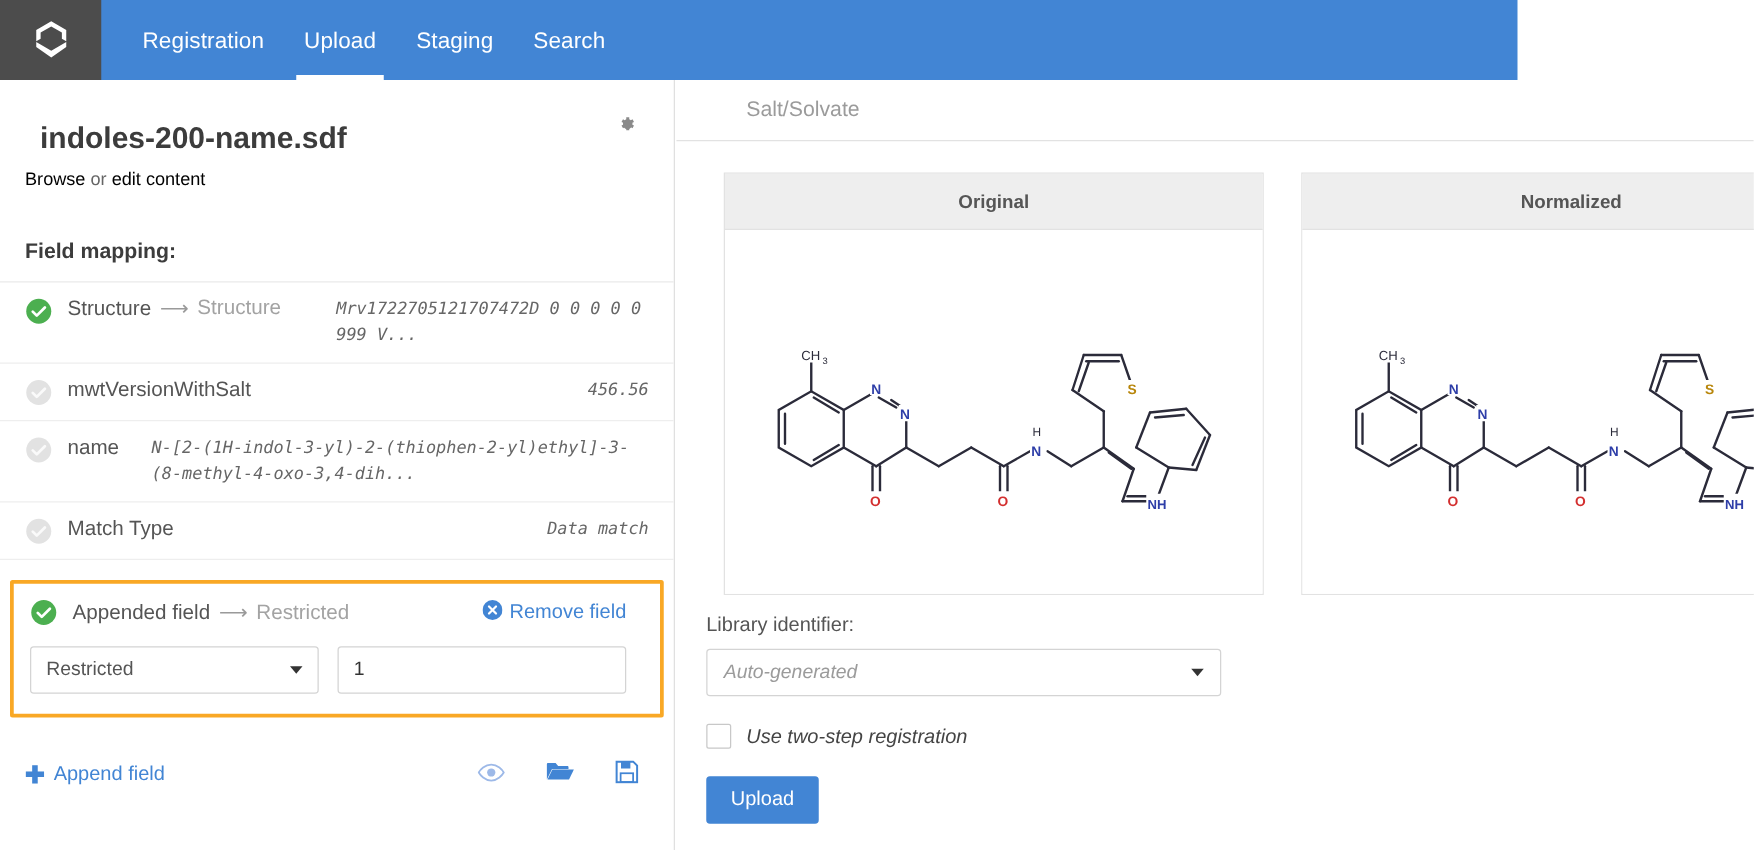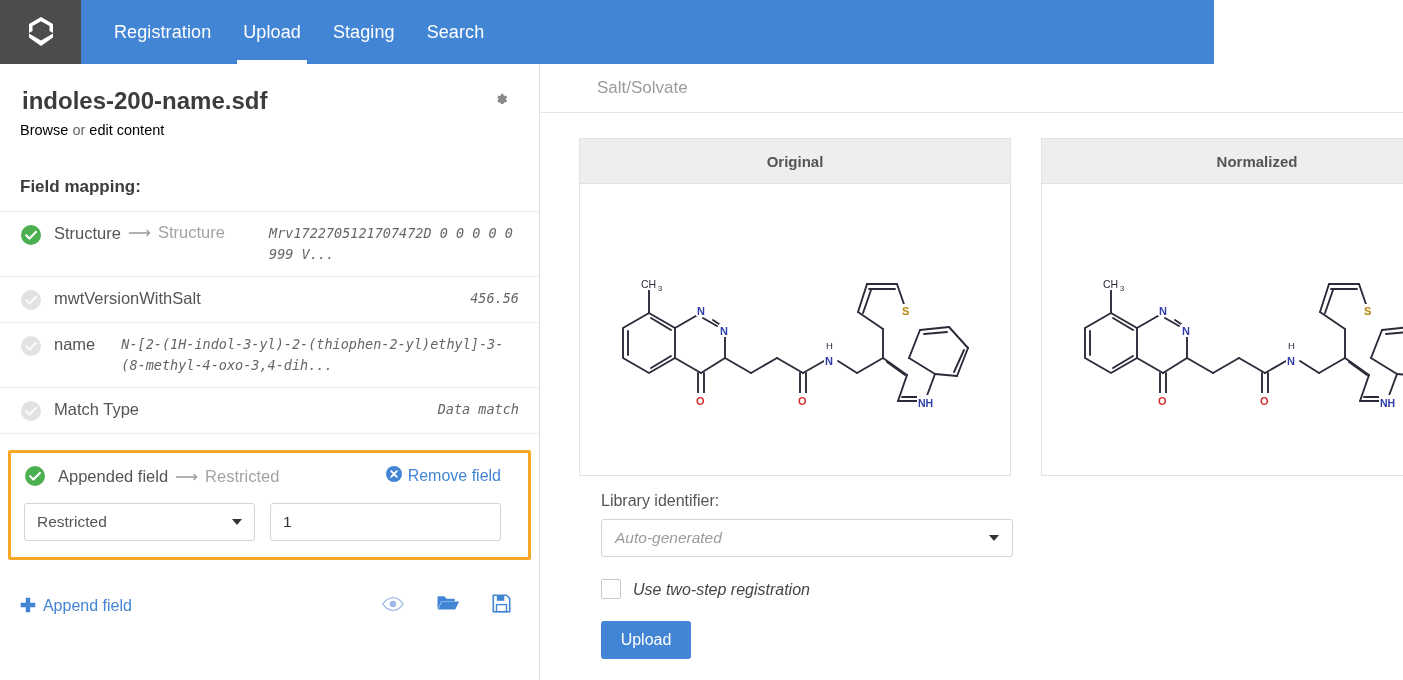--- a/index.html
+++ b/index.html
@@ -53,21 +53,21 @@
     border-right: 1px solid #e0e0e0;
     box-sizing: border-box;
     overflow: hidden;
   }
   .file-head {
     padding: 22px 20px 0 20px;
     position: relative;
   }
   .file-title {
     font-size: 24px; font-weight: bold; color: #3c3c3c;
-    line-height: 1.1; margin: 2px;
+    line-height: 1.1; margin: 12px;
   }
   .file-sub {
     margin-top: 8px; font-size: 14.5px; color: #666;
   }
   .file-sub a { color: #000000; text-decoration: none; cursor: pointer; }
   .gear {
     position: absolute; right: 27px; top: 26px;
     width: 20px; height: 20px; cursor: pointer;
   }
 
@@ -181,21 +181,21 @@
   .struct-card .cap {
     height: 44px; background: #eeeeee; border-bottom: 1px solid #e2e2e2;
     display: flex; align-items: center; justify-content: center;
     font-size: 15px; font-weight: bold; color: #555;
   }
   .struct-card .body {
     height: 291px; display: flex; align-items: center; justify-content: center;
     background: #fff; overflow: hidden;
   }
 
-  .form-area { padding: 16px 0 0 60px; }
+  .form-area { padding: 16px 0 0 24px; }
   .flabel { font-size: 16px; color: #555; margin-bottom: 9px; }
   .lib-sel {
     width: 412px; height: 38px; border: 1px solid #d4d4d4; border-radius: 3px;
     display: flex; align-items: center; padding: 0 13px; box-sizing: border-box;
     font-size: 15.5px; font-style: italic; color: #9b9b9b; cursor: pointer;
   }
   .lib-sel .caret { margin-left: auto; }
   .chk-row { display: flex; align-items: flex-end; gap: 12px; margin-top: 22px; font-style: italic; }
   .chkbox {
     width: 20px; height: 20px; border: 1px solid #c8c8c8; border-radius: 2px;

